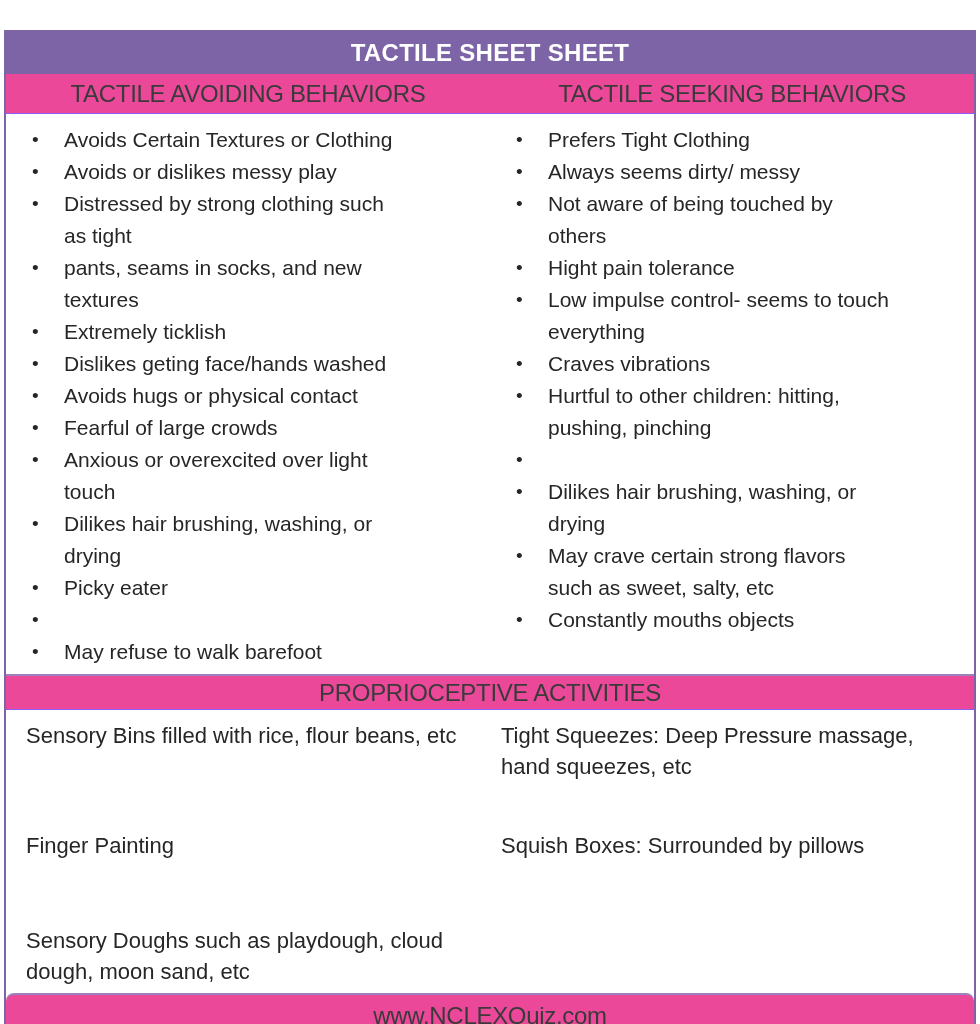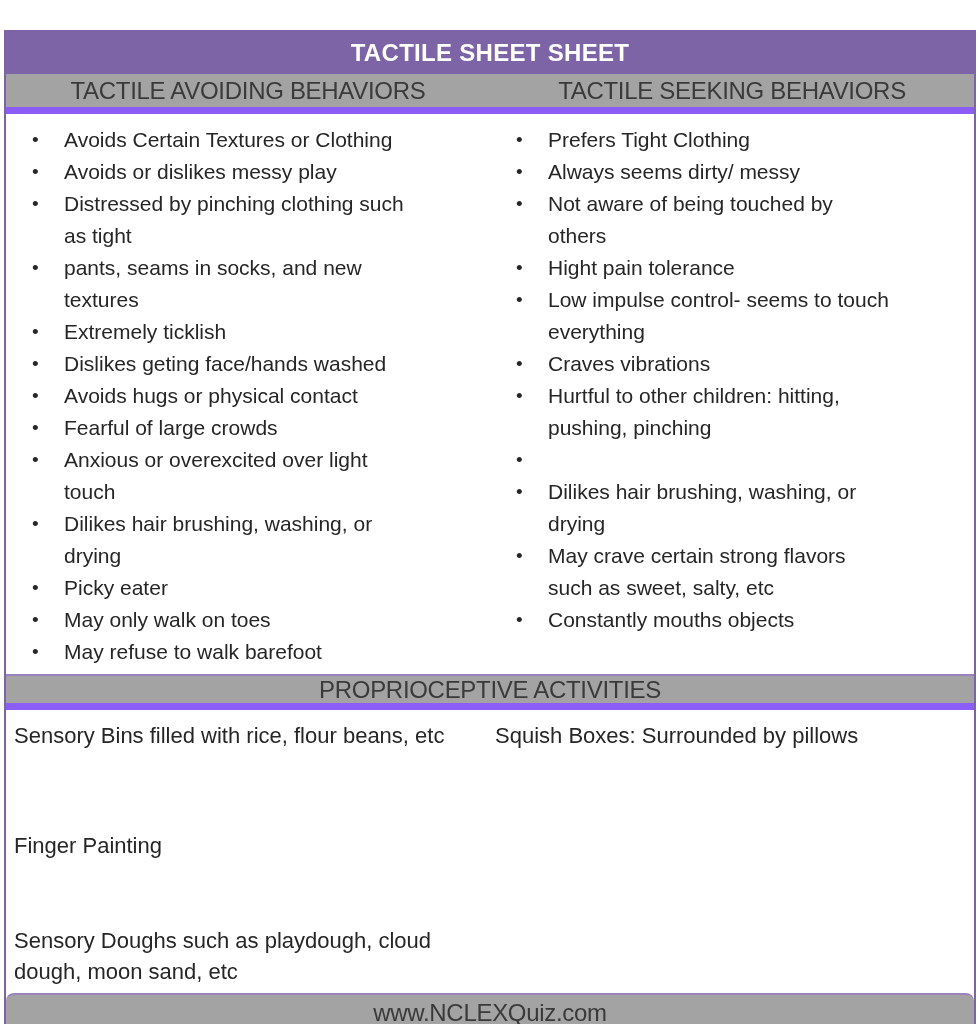--- a/index.html
+++ b/index.html
@@ -21,23 +21,23 @@
   .title-bar {
     background: #7d64a6;
     height: 42px;
     display: flex; align-items: center; justify-content: center;
     color: #ffffff;
     font-weight: bold;
     font-size: 24px;
     letter-spacing: 0.3px;
   }
   .band {
-    background: #a3a3a3;
+    background: #ec4899;
     border-top: 2px solid #9b82bd;
-    border-bottom: 7px solid #8b5cf6;
+    border-bottom: 1px solid #8b5cf6;
     color: #3a3a3a;
     font-size: 24px;
     letter-spacing: -0.3px;
   }
   .col-headers {
     height: 40px;
     display: grid;
     grid-template-columns: 1fr 1fr;
     align-items: center;
     border-top: none;
@@ -68,21 +68,21 @@
   ul.blist .txt { flex: 1 1 auto; }
   .act-band {
     height: 36px;
     display: flex; align-items: center; justify-content: center; text-align: center;
   }
   .activities {
     display: grid;
     grid-template-columns: 1fr 1fr;
     background: #ffffff;
     min-height: 230px;
-    padding: 10px 10px 6px 8px;
+    padding: 10px 10px 6px 20px;
     font-size: 22px;
     line-height: 31px;
   }
   .act-col { padding-right: 18px; }
   .act-col .act-row:nth-child(1) { min-height: 110px; }
   .act-col .act-row:nth-child(2) { min-height: 95px; }
   .act-col.right { padding-left: 6px; }
   .footer-band {
     height: 44px;
     display: flex; align-items: center; justify-content: center; border-radius: 8px;
@@ -110,21 +110,21 @@
           <span class="txt">Avoids Certain Textures or Clothing</span>
         </li>
 
         <li>
           <span class="dot">•</span>
           <span class="txt">Avoids or dislikes messy play</span>
         </li>
 
         <li>
           <span class="dot">•</span>
-          <span class="txt">Distressed by pinching clothing such as tight</span>
+          <span class="txt">Distressed by strong clothing such as tight</span>
         </li>
 
         <li>
           <span class="dot">•</span>
           <span class="txt">pants, seams in socks, and new textures</span>
         </li>
 
         <li>
           <span class="dot">•</span>
           <span class="txt">Extremely ticklish</span>
@@ -155,21 +155,20 @@
           <span class="txt">Dilikes hair brushing, washing, or drying</span>
         </li>
 
         <li>
           <span class="dot">•</span>
           <span class="txt">Picky eater</span>
         </li>
 
         <li>
           <span class="dot">•</span>
-          <span class="txt">May only walk on toes</span>
         </li>
 
         <li>
           <span class="dot">•</span>
           <span class="txt">May refuse to walk barefoot</span>
         </li>
       </ul>
     <ul class="blist">
 
         <li>
@@ -232,20 +231,21 @@
     <span>PROPRIOCEPTIVE ACTIVITIES</span>
   </div>
 
   <div class="activities">
     <div class="act-col">
       <div class="act-row">Sensory Bins filled with rice, flour beans, etc</div>
       <div class="act-row">Finger Painting</div>
       <div class="act-row">Sensory Doughs such as playdough, cloud dough, moon sand, etc</div>
     </div>
     <div class="act-col right">
+      <div class="act-row">Tight Squeezes: Deep Pressure massage, hand squeezes, etc</div>
       <div class="act-row">Squish Boxes: Surrounded by pillows</div>
     </div>
   </div>
 
   <div class="band footer-band">
     <span>www.NCLEXQuiz.com</span>
   </div>
 
 </div>
 

